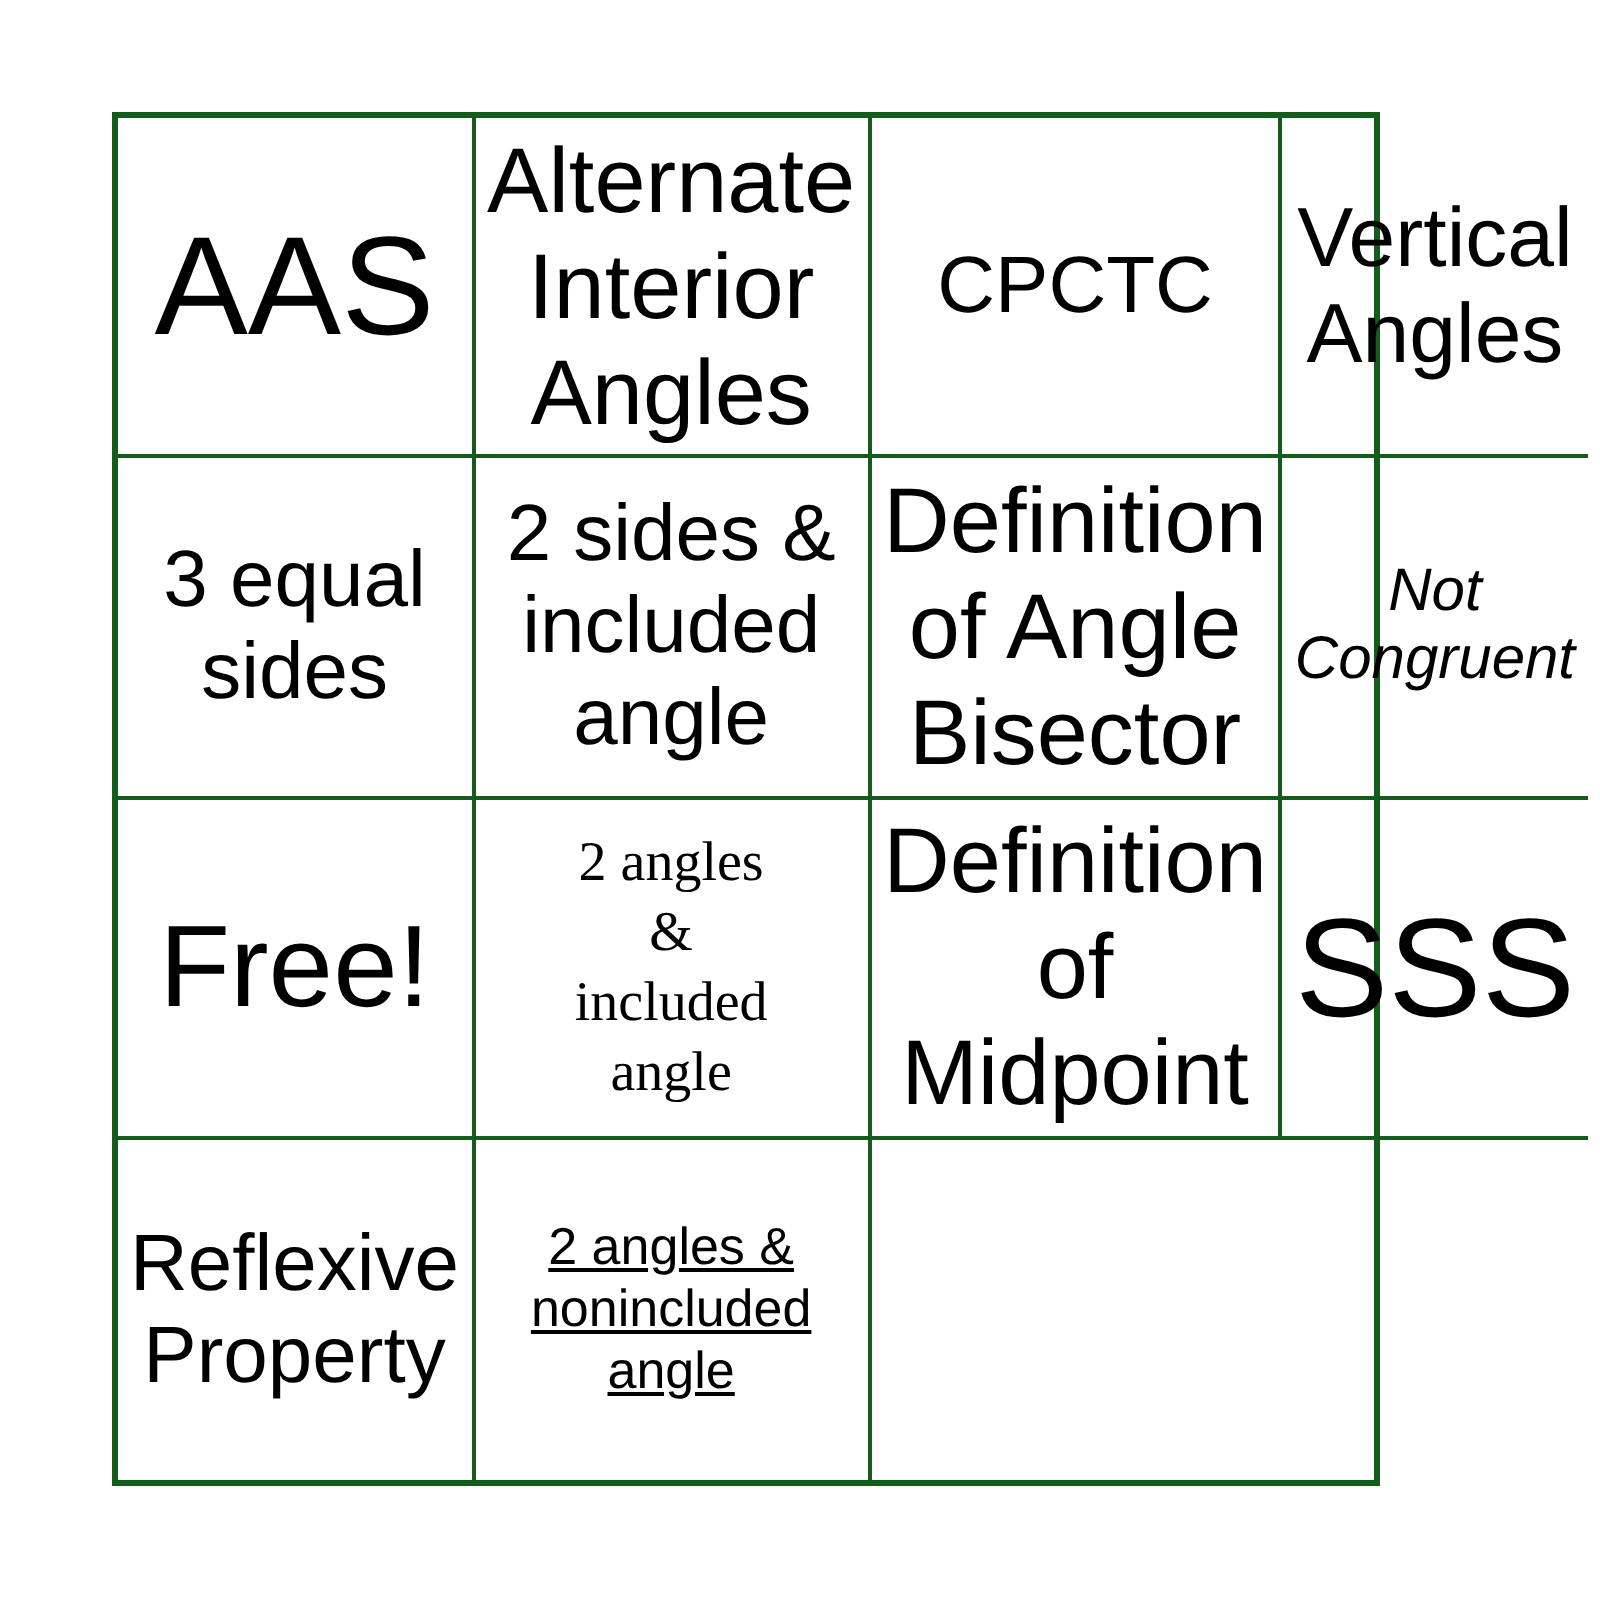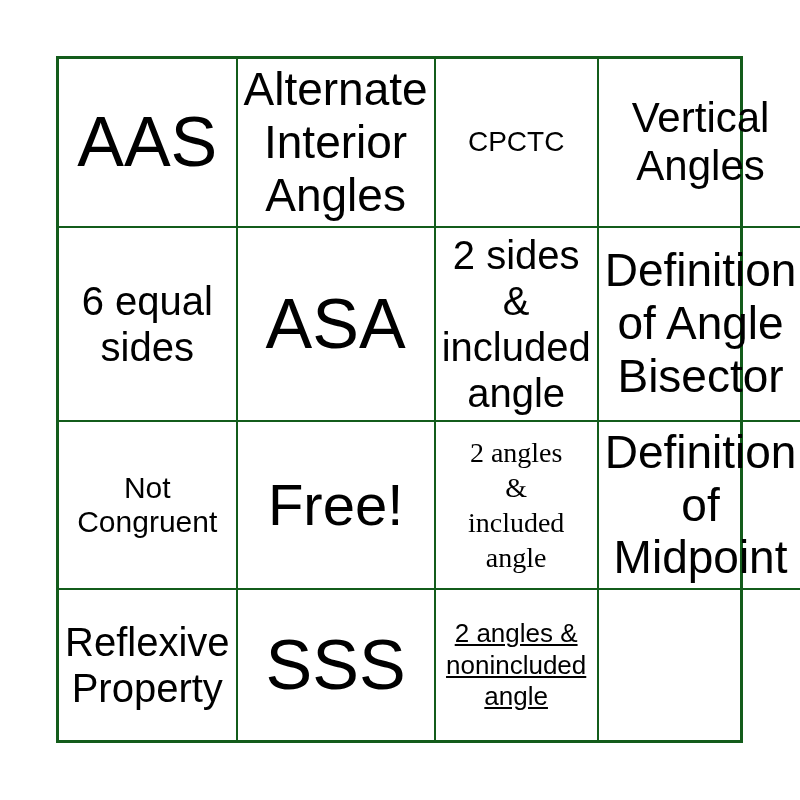--- a/index.html
+++ b/index.html
@@ -12,21 +12,21 @@
   body{
     width:800px;height:800px;
     background:var(--bg);
     position:relative;
     font-family:"Liberation Sans","DejaVu Sans",sans-serif;
     overflow:hidden;
   }
   .bingo-card{
     position:absolute;
     left:56px;top:56px;
-    width:687px;height:687px;
+    width:634px;height:687px;
     box-sizing:border-box;
     border:3px solid var(--green);
     display:grid;
     grid-template-columns:repeat(4,1fr);
     grid-template-rows:repeat(4,1fr);
     background:var(--bg);
   }
   .cell{
     box-sizing:border-box;
     border-right:2px solid var(--green);
@@ -42,57 +42,56 @@
     cursor:pointer;
     user-select:none;
   }
   .cell:nth-child(4n){border-right:none;}
   .cell:nth-child(n+13){border-bottom:none;}
   .s70{font-size:70px;line-height:1.0;}
   .s58{font-size:58px;line-height:1.0;text-align:center;}
   .s42{font-size:42px;}
   .s40{font-size:40px;}
   .s38{font-size:46px;}
-  .s36{font-size:28px;}
-  .s30{font-size:30px;}
+  .s36{font-size:40px;}
+  .s30{font-size:30px;font-style:italic;}
   .s28{font-size:28px;line-height:1.25;font-family:Liberation Serif, serif;}
   .s26{font-size:26px;line-height:1.2;text-decoration:underline;}
 </style>
 </head>
 <body>
 
 <div class="bingo-card">
   <div class="cell s70">AAS</div>
   <div class="cell s38">Alternate
 Interior
 Angles</div>
   <div class="cell s36">CPCTC</div>
   <div class="cell s42">Vertical
 Angles</div>
 
-  <div class="cell s40">6 equal
+  <div class="cell s40">3 equal
 sides</div>
-  <div class="cell s70">ASA</div>
   <div class="cell s40">2 sides &amp;
 included
 angle</div>
   <div class="cell s38">Definition
 of Angle
 Bisector</div>
 
   <div class="cell s30">Not
 Congruent</div>
   <div class="cell s58">Free!</div>
   <div class="cell s28">2 angles
 &amp;
 included
 angle</div>
 
   <div class="cell s38">Definition
 of
 Midpoint</div>
+  <div class="cell s70">SSS</div>
   <div class="cell s40">Reflexive
 Property</div>
-  <div class="cell s70">SSS</div>
   <div class="cell s26">2 angles &amp;
 nonincluded
 angle</div>
 </div>
 
 </body></html>

